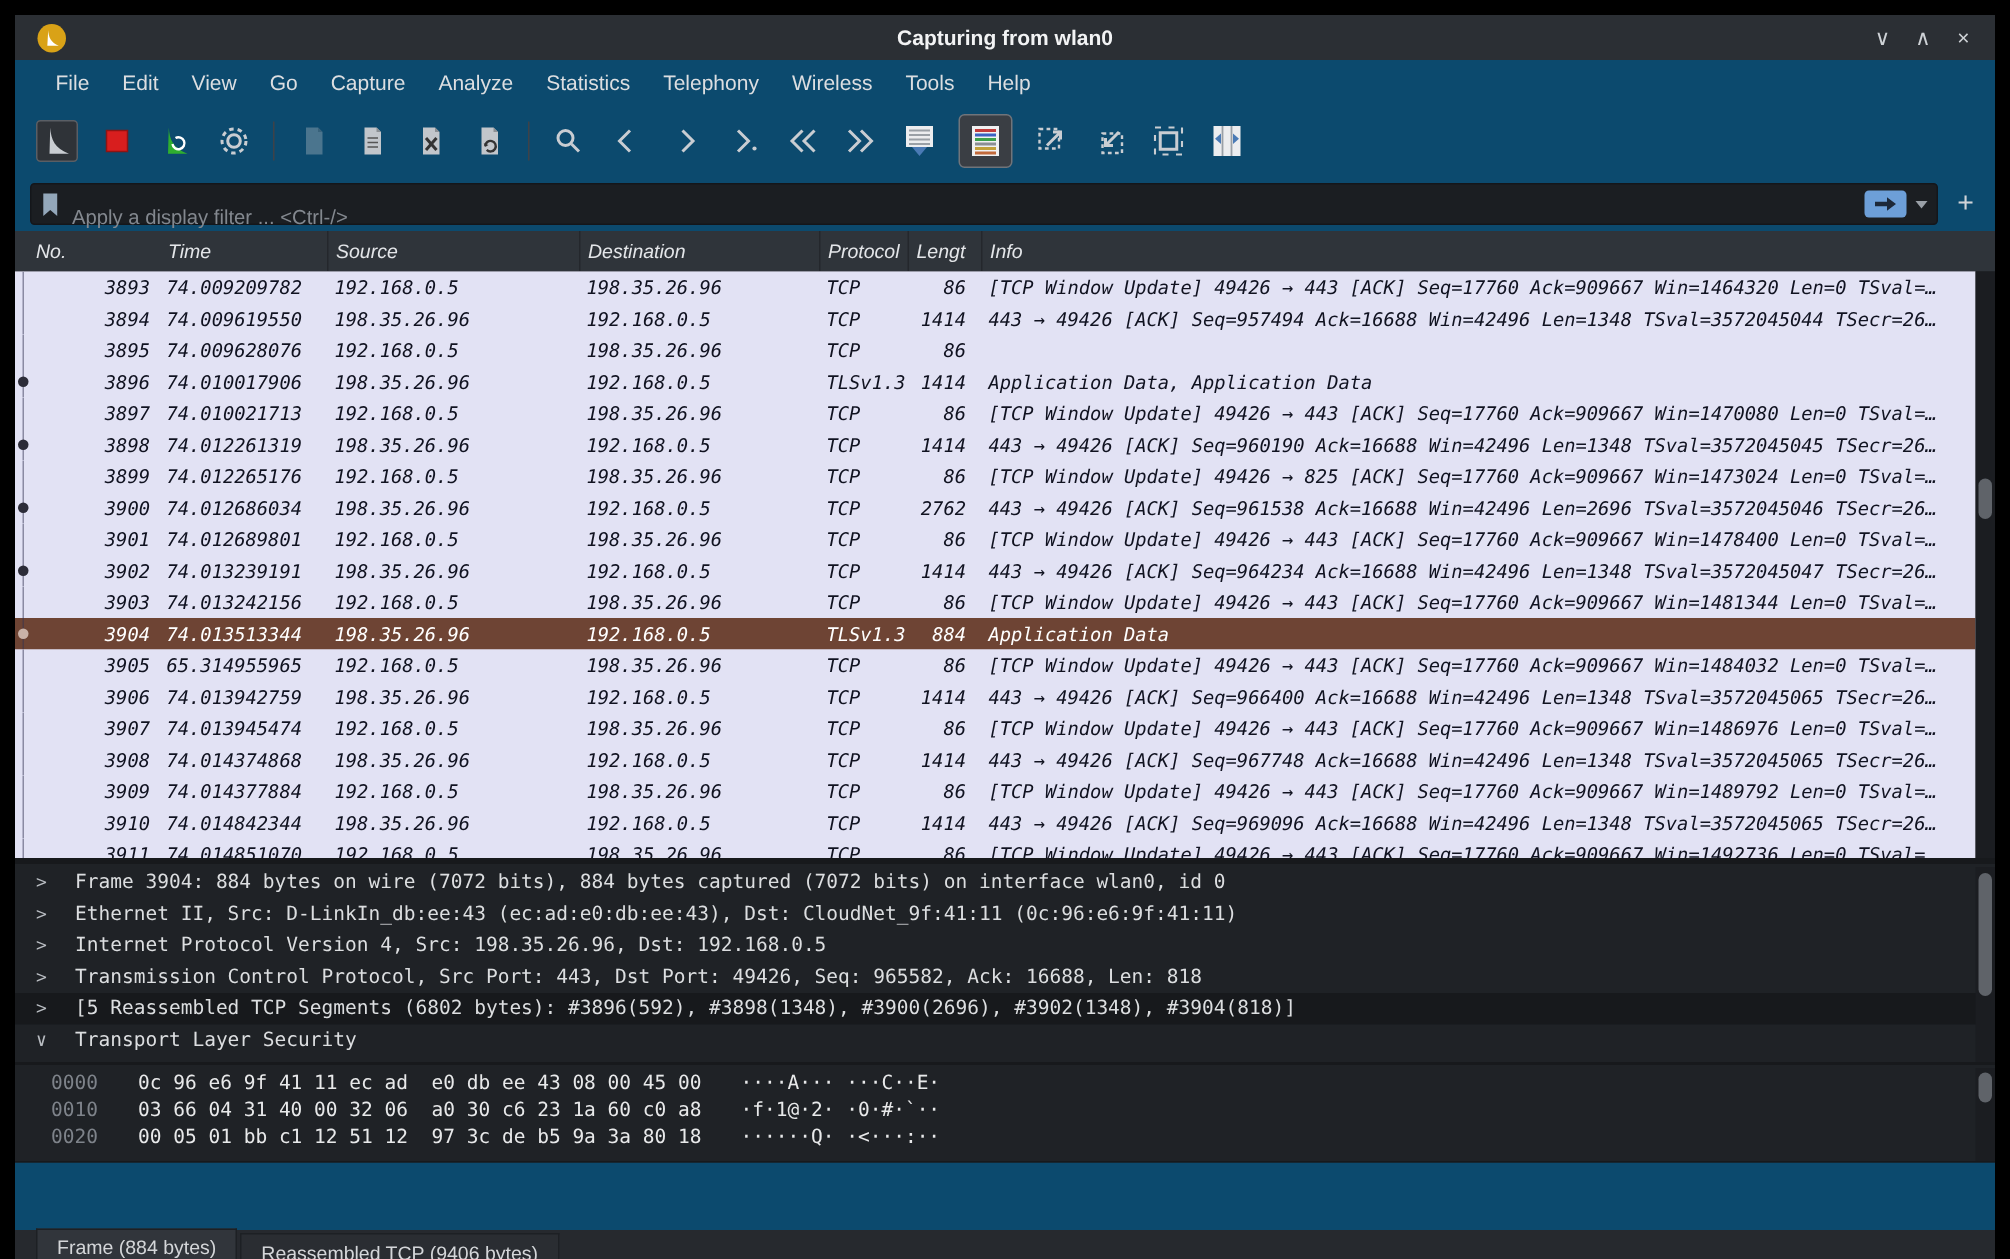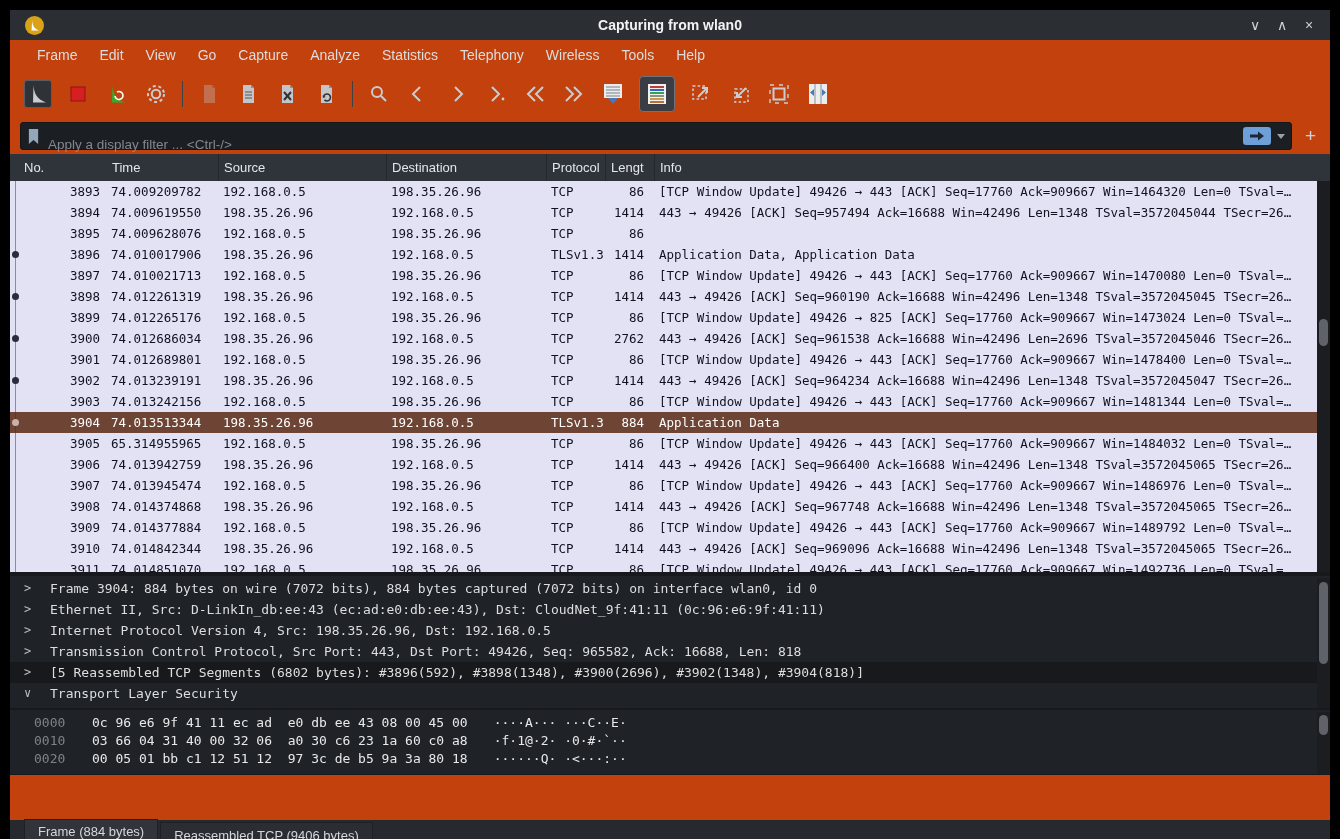--- a/index.html
+++ b/index.html
@@ -1,17 +1,17 @@
 <!DOCTYPE html>
 <html><head>
 <meta charset="utf-8">
 <style>
   html,body{margin:0;padding:0;width:1340px;height:839px;background:#000;overflow:hidden;
     font-family:"Liberation Sans",sans-serif;}
-  .window{position:absolute;left:10px;top:10px;width:1320px;height:820px;background:#c2410c;
+  .window{position:absolute;left:10px;top:10px;width:1320px;height:820px;background:#0c4a6e;
     display:flex;flex-direction:column;color:#d6d8db;}
   
   .titlebar{height:30px;background:#2b2f34;display:flex;align-items:center;position:relative;flex:none;}
   .ws-logo{width:19px;height:19px;border-radius:50%;background:#d9a217;margin-left:15px;
     display:flex;align-items:center;justify-content:center;flex:none;}
   .ws-logo svg{display:block}
   .win-title{position:absolute;left:0;right:0;text-align:center;font-weight:bold;font-size:14px;color:#f2f3f4;}
   .win-controls{margin-left:auto;display:flex;gap:9px;margin-right:12px;z-index:2;}
   .win-controls span{width:18px;text-align:center;font-size:14px;color:#ced2d6;cursor:default;}
   
@@ -30,21 +30,21 @@
     display:flex;align-items:center;padding:0 6px;gap:6px;}
   .filter-input-wrap input{flex:1;background:transparent;border:none;outline:none;color:#c8ccd1;
     font-size:13.5px;font-family:"Liberation Sans",sans-serif;margin-top:16px;}
   .filter-input-wrap input::placeholder{color:#83888f;}
   .apply-btn{width:28px;height:18px;background:#6d9fd8;border-radius:3px;display:flex;align-items:center;
     justify-content:center;flex:none;}
   .caret-down{width:0;height:0;border-left:4px solid transparent;border-right:4px solid transparent;
     border-top:5px solid #9aa0a7;flex:none;}
   .plus-btn{font-size:19px;color:#cfd3d8;padding:0 6px;line-height:26px;}
   
-  .packetlist{height:418px;position:relative;overflow:hidden;flex:none;background:#26292e;}
+  .packetlist{height:418px;position:relative;overflow:hidden;flex:none;background:#26292e;font-style:italic;}
   .pl-grid{display:grid;grid-template-columns:14px 83px 112px 168px 160px 59px 49px 1fr;}
   .pl-header{height:27px;background:#2f343a;color:#e4e6e9;font-size:13px;align-items:center;
     border-bottom:1px solid #1b1d21;padding-right:13px;}
   .pl-header .hc{border-right:1px solid #24272c;height:27px;line-height:27px;padding-left:5px;
     overflow:hidden;white-space:nowrap;}
   .pl-header .hc.first{padding-left:14px;border-right:none;}
   .pl-body{position:absolute;top:27px;left:0;right:13px;bottom:0;overflow:hidden;background:#e2e2f4;}
   .pl-row{height:21px;line-height:21px;font-family:"DejaVu Sans Mono","Liberation Mono",monospace;
     font-size:12.5px;color:#101220;background:#e2e2f4;white-space:nowrap;}
   .pl-row .c{overflow:hidden;}
@@ -108,21 +108,21 @@
     </div>
     <div class="win-title">Capturing from wlan0</div>
     <div class="win-controls">
       <span>∨</span>
       <span>∧</span>
       <span>×</span>
     </div>
   </div>
 
   <div class="menubar">
-      <span class="menu-item">Frame</span>
+      <span class="menu-item">File</span>
       <span class="menu-item">Edit</span>
       <span class="menu-item">View</span>
       <span class="menu-item">Go</span>
       <span class="menu-item">Capture</span>
       <span class="menu-item">Analyze</span>
       <span class="menu-item">Statistics</span>
       <span class="menu-item">Telephony</span>
       <span class="menu-item">Wireless</span>
       <span class="menu-item">Tools</span>
       <span class="menu-item">Help</span>

